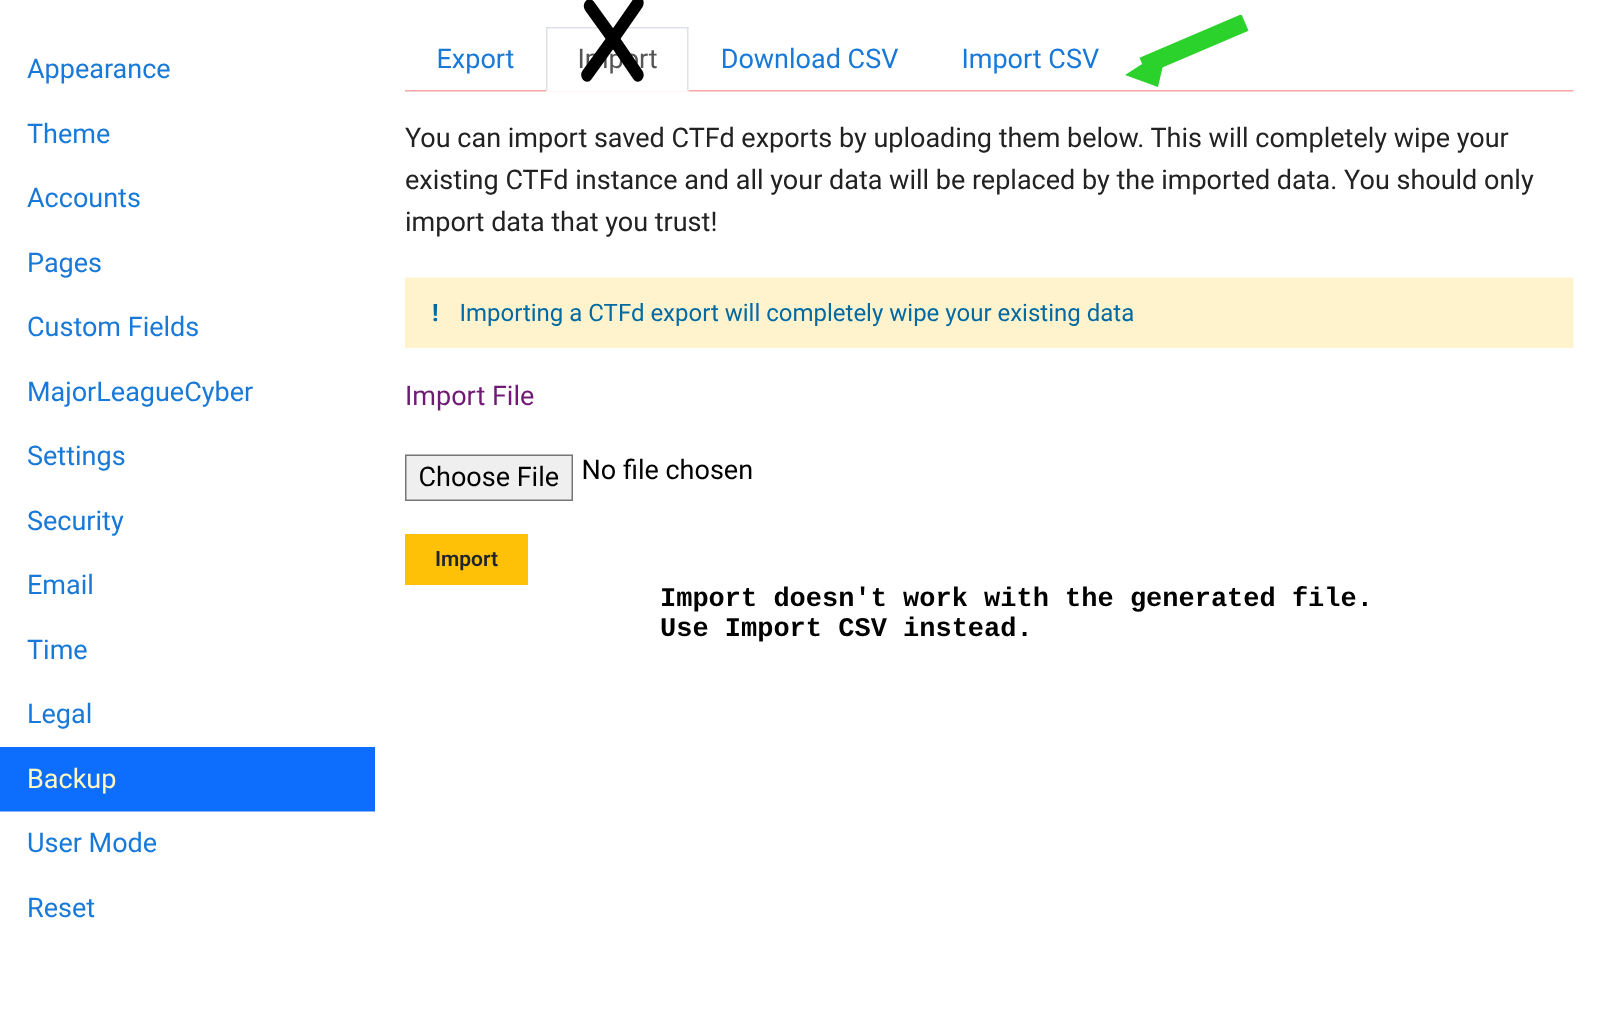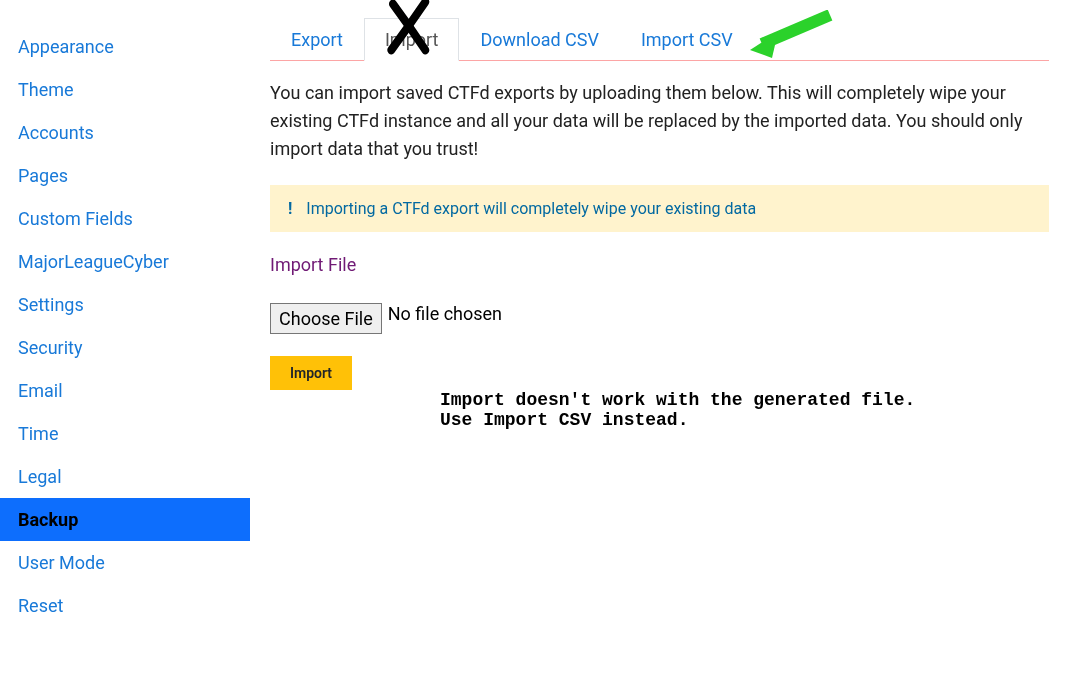--- a/index.html
+++ b/index.html
@@ -15,22 +15,21 @@
       padding-top: 25px;
     }
     .sidebar-item {
       padding: 11px 18px;
       color: #1879d8;
       cursor: pointer;
       font-size: 18px;
     }
     .sidebar-item.active {
       background: #0d6efd;
-      color: #000000;
-      font-weight: bold;
+      color: #fef9c3;
     }
     .main {
       flex: 1;
       padding: 18px 20px;
       max-width: 820px;
     }
     .tabs {
       display: flex;
       border-bottom: 1px solid #fca5a5;
       position: relative;

